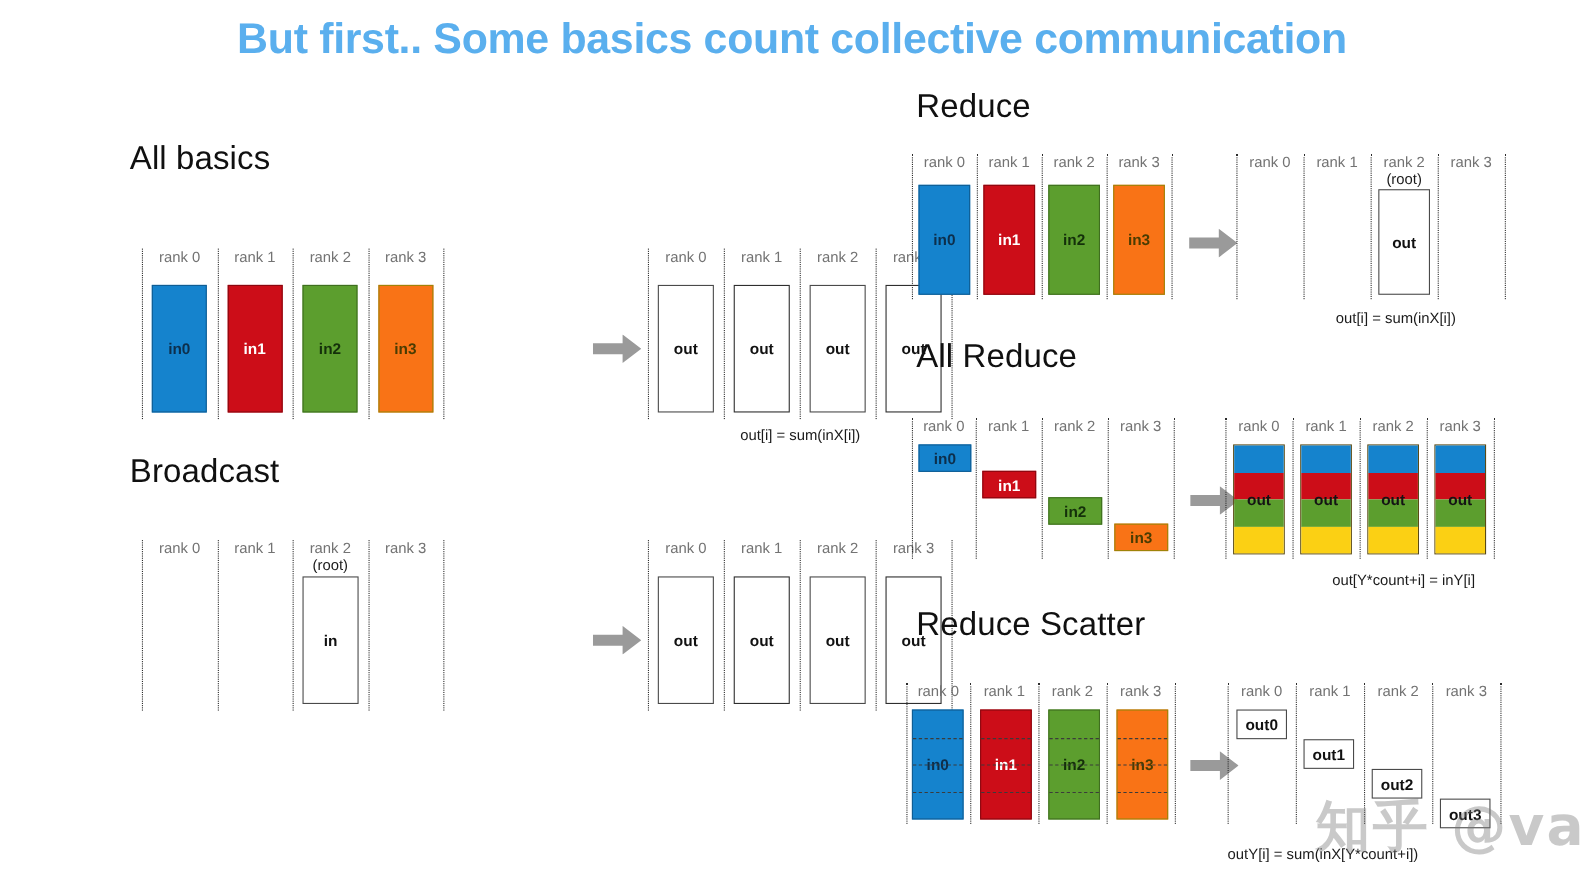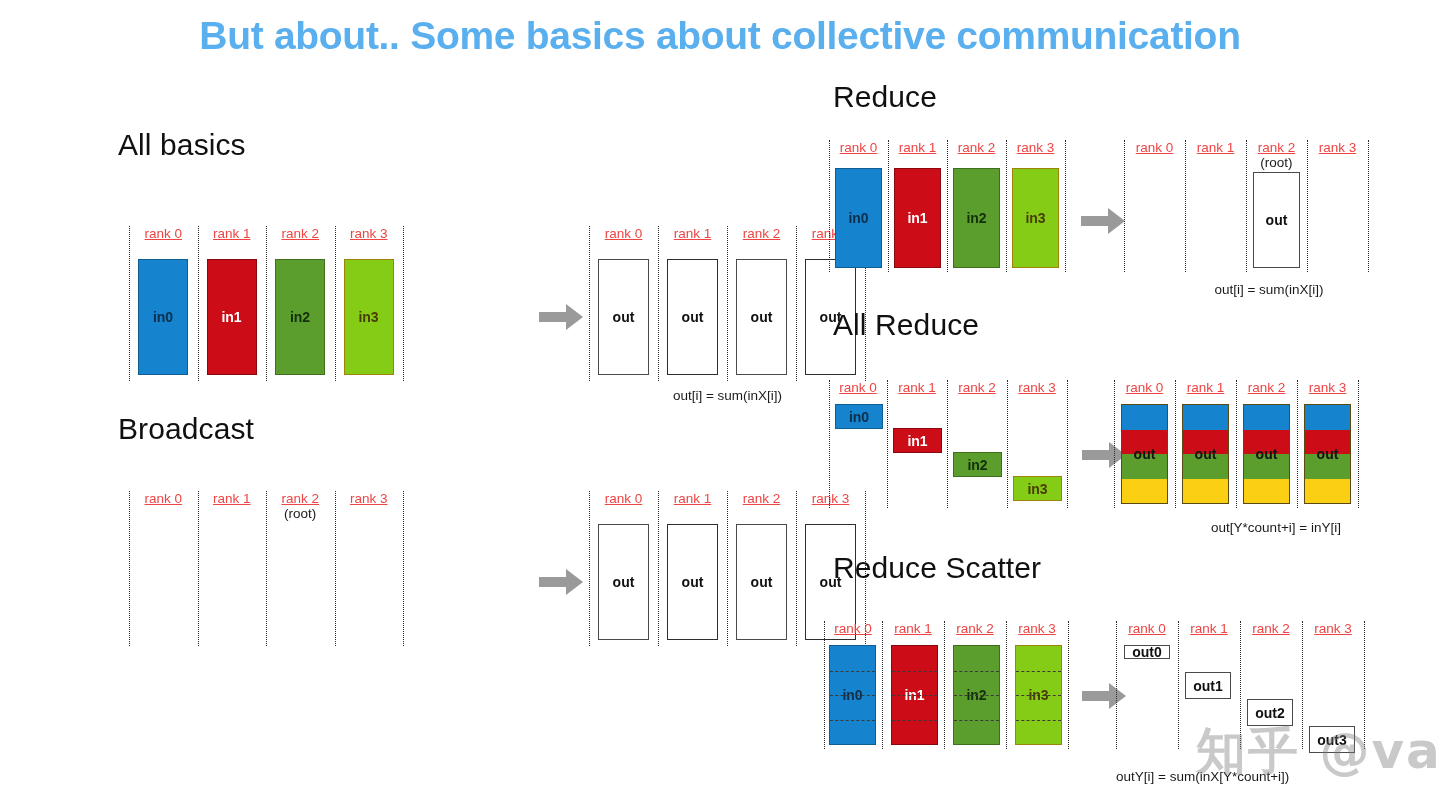--- a/index.html
+++ b/index.html
@@ -19,35 +19,35 @@
     white-space:nowrap;letter-spacing:0.1px;
   }
   
   .diagram{position:relative;}
   .col-sep{
     position:absolute;top:0;width:0;
     border-left:1px dotted #2b2b2b;
   }
   .rank-label{
     position:absolute;top:0;width:100%;text-align:center;
-    font-size:13.5px;color:#ef4444;white-space:nowrap;line-height:15px;text-decoration:underline;
+    font-size:13.5px;color:#737373;white-space:nowrap;line-height:15px;
   }
   .rank-sub{
     position:absolute;width:100%;text-align:center;
     font-size:13.5px;color:#1a1a1a;white-space:nowrap;line-height:15px;
   }
   .block{
     position:absolute;box-sizing:border-box;
     display:flex;align-items:center;justify-content:center;
     font-size:14px;font-weight:bold;
   }
   .blk-blue  {background:#1583cd;border:1px solid #0f5d93;color:#0d2f4c;}
   .blk-red   {background:#cc0d18;border:1px solid #8a070f;color:#ffffff;}
   .blk-green {background:#5c9e2e;border:1px solid #3f6e1f;color:#14300a;}
-  .blk-yellow{background:#84cc16;border:1px solid #9e8309;color:#4a3c02;}
+  .blk-yellow{background:#f97316;border:1px solid #9e8309;color:#4a3c02;}
   .blk-white {background:#ffffff;border:1px solid #4a4a4a;color:#111;}
   .blk-white.thick{border:1.6px solid #2e2e2e;}
   .stack{
     position:absolute;box-sizing:border-box;border:1px solid #5a4a14;
     display:flex;flex-direction:column;
   }
   .stack .seg{flex:1 1 25%;position:relative;}
   .stack .seg.s-blue{background:#1583cd;}
   .stack .seg.s-red{background:#cc0d18;}
   .stack .seg.s-green{background:#5c9e2e;}
@@ -69,21 +69,21 @@
   .watermark{
     position:absolute;color:rgba(120,120,120,0.40);
     font-size:50px;font-weight:bold;white-space:nowrap;
     letter-spacing:2px;pointer-events:none;
     font-family:"DejaVu Sans", sans-serif;
   }
 </style>
 </head>
 <body>
 
-<div class="slide-title">But about.. Some basics about collective communication</div>
+<div class="slide-title">But first.. Some basics count collective communication</div>
 
 <div class="section" style="left:118px;top:128px;">
   <div class="section-heading">All basics</div>
 </div>
 
 <div class="diagram" style="position:absolute;left:129px;top:226px;width:612px;height:155px;">
 
   <div class="col-sep" style="left:0px;height:155px;"></div>
   <div class="col-sep" style="left:68.5px;height:155px;"></div>
   <div class="col-sep" style="left:137px;height:155px;"></div>
@@ -133,20 +133,21 @@
   <div class="col-sep" style="left:0px;height:155px;"></div>
   <div class="col-sep" style="left:68.5px;height:155px;"></div>
   <div class="col-sep" style="left:137px;height:155px;"></div>
   <div class="col-sep" style="left:205.5px;height:155px;"></div>
   <div class="col-sep" style="left:274px;height:155px;"></div>
   <div class="rank-label" style="left:0px;width:68.5px;">rank 0</div>
   <div class="rank-label" style="left:68.5px;width:68.5px;">rank 1</div>
   <div class="rank-label" style="left:137px;width:68.5px;">rank 2</div>
   <div class="rank-sub" style="left:137px;top:15px;width:68.5px;">(root)</div>
   <div class="rank-label" style="left:205.5px;width:68.5px;">rank 3</div>
+  <div class="block blk-white" style="left:146px;top:33px;width:51px;height:116px;">in</div>
   <div class="arrow" style="left:410px;top:78px;">
     <svg width="44" height="26" viewBox="0 0 44 26">
         <path d="M0 8 H27 V0 L44 13 L27 26 V18 H0 Z" fill="#9a9a9a"></path>
       </svg>
   </div>
   <div class="col-sep" style="left:460px;height:155px;"></div>
   <div class="col-sep" style="left:529px;height:155px;"></div>
   <div class="col-sep" style="left:598px;height:155px;"></div>
   <div class="col-sep" style="left:667px;height:155px;"></div>
   <div class="col-sep" style="left:736px;height:155px;"></div>
@@ -309,20 +310,20 @@
   <div class="col-sep" style="left:292px;height:128px;"></div>
   <div class="col-sep" style="left:354px;height:128px;"></div>
   <div class="col-sep" style="left:416px;height:128px;"></div>
   <div class="col-sep" style="left:478px;height:128px;"></div>
   <div class="col-sep" style="left:540px;height:128px;"></div>
   <div class="rank-label" style="left:292px;width:62px;">rank 0</div>
   <div class="rank-label" style="left:354px;width:62px;">rank 1</div>
   <div class="rank-label" style="left:416px;width:62px;">rank 2</div>
   <div class="rank-label" style="left:478px;width:62px;">rank 3</div>
 
-  <div class="block blk-white" style="left:300px;top:24px;width:46px;height:14px;">out0</div>
+  <div class="block blk-white" style="left:300px;top:24px;width:46px;height:27px;">out0</div>
   <div class="block blk-white" style="left:361px;top:51px;width:46px;height:27px;">out1</div>
   <div class="block blk-white" style="left:423px;top:78px;width:46px;height:27px;">out2</div>
   <div class="block blk-white" style="left:485px;top:105px;width:46px;height:27px;">out3</div>
   <div class="formula" style="left:292px;top:148px;width:290px;text-align:left;">outY[i] = sum(inX[Y*count+i])</div>
 </div>
 
 <div class="watermark" style="left:1196px;top:718px;">知乎 @val</div>
 
 </body></html>

